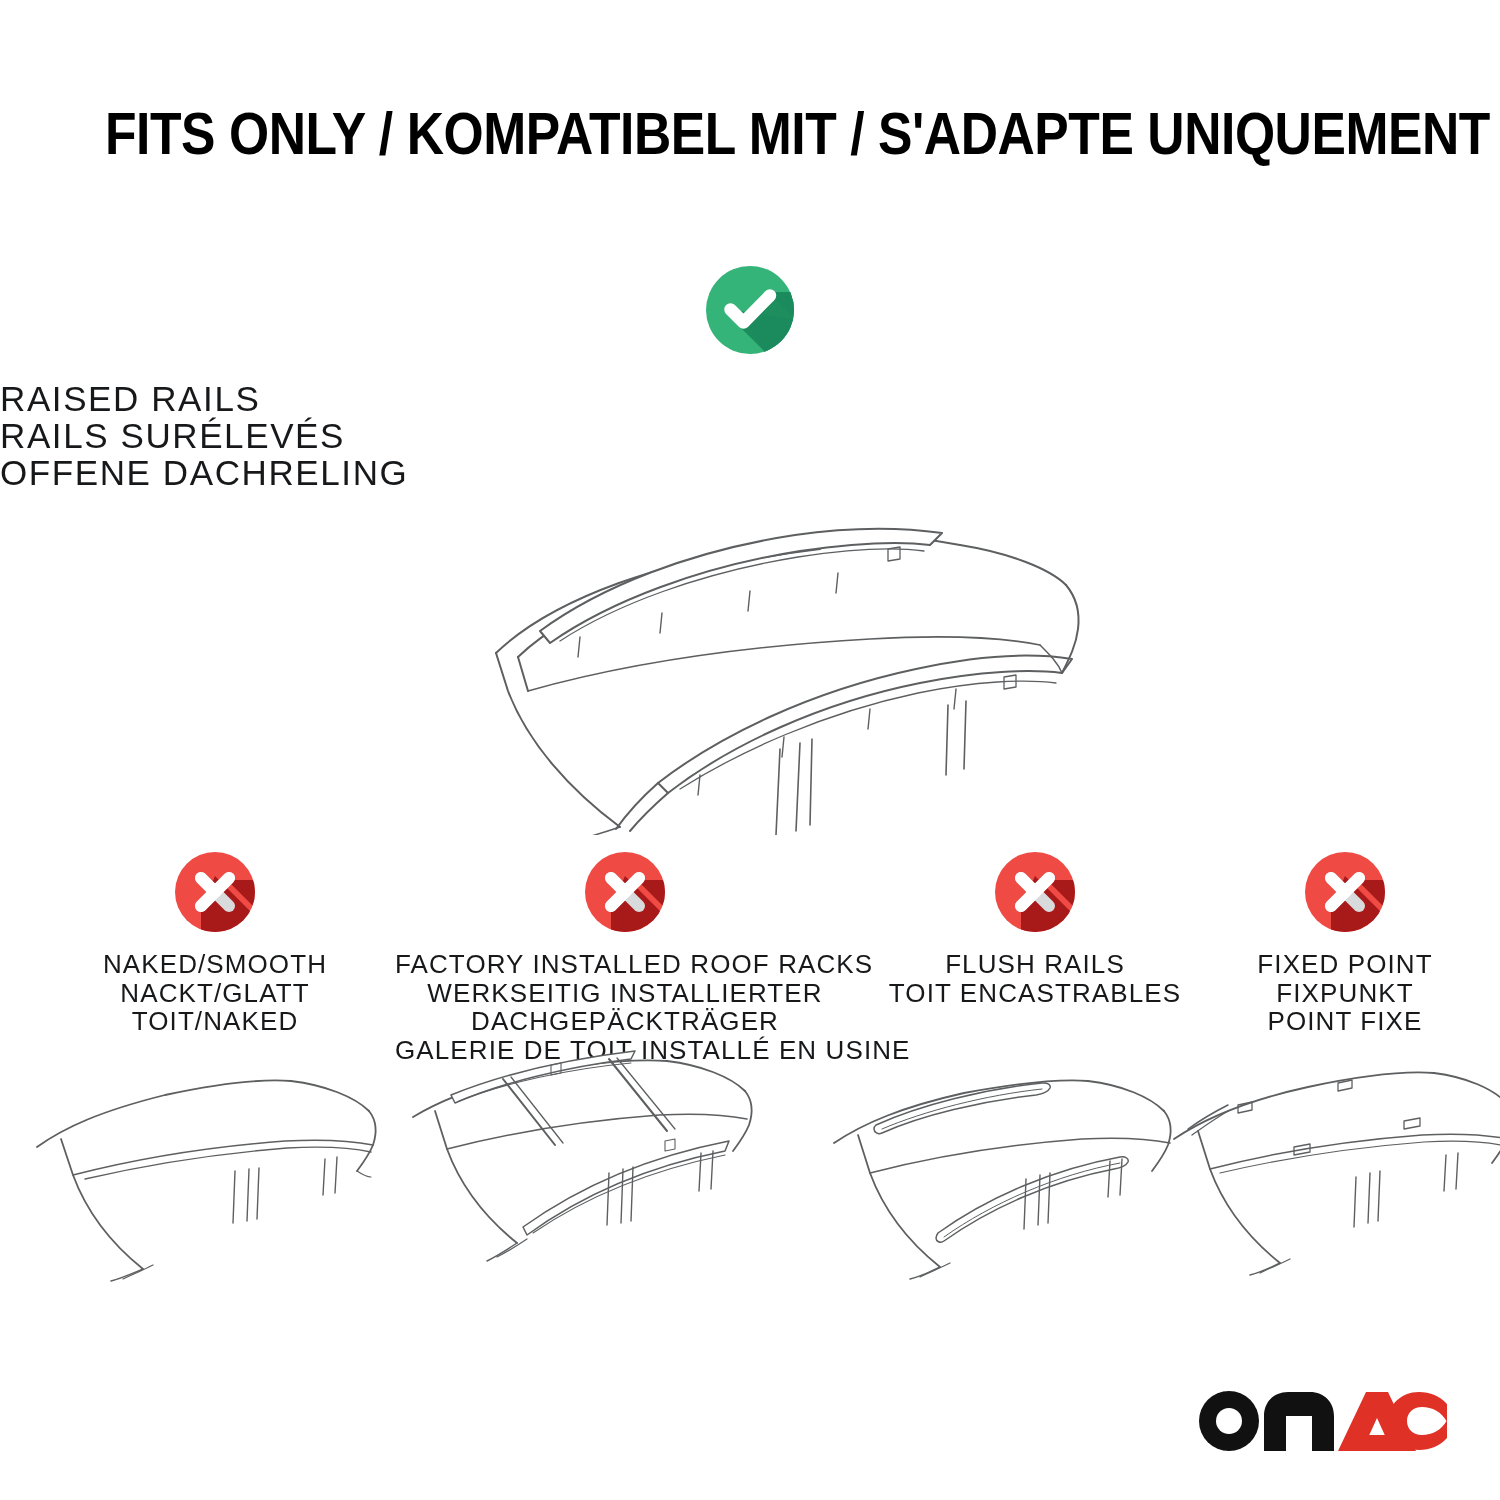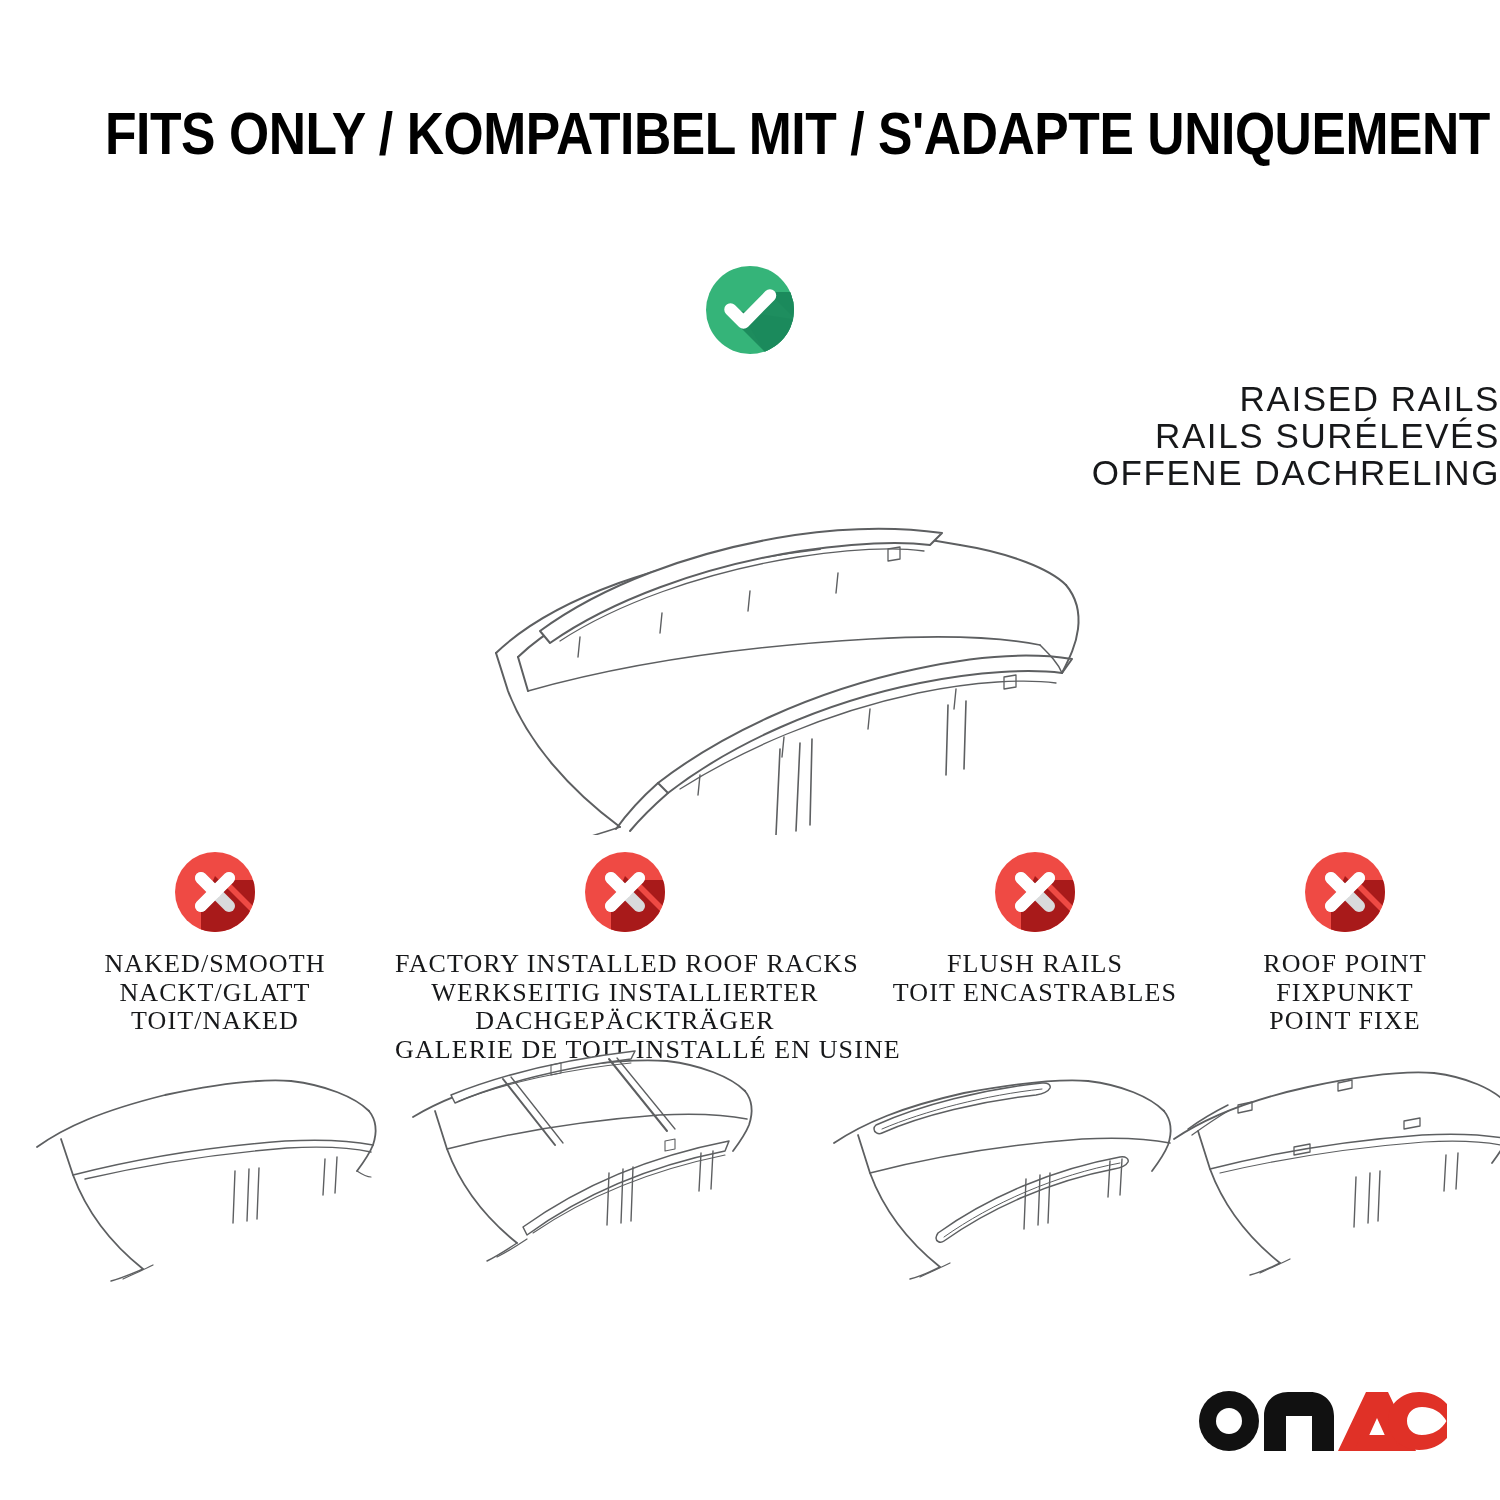--- a/index.html
+++ b/index.html
@@ -43,21 +43,21 @@
   .flat-icon {
     display: block;
   }
 
   
   .fits-block {
     position: absolute;
     top: 262px;
     left: 0;
     width: 1500px;
-    text-align: right;
+    text-align: left;
   }
   .fits-icon {
     width: 96px;
     height: 96px;
     margin: 0 auto;
   }
   .fits-labels {
     margin-top: 22px;
   }
   .label-line {
@@ -98,21 +98,21 @@
 
   .notfits-icon {
     width: 88px;
     height: 88px;
     margin: 0 auto;
   }
   .notfits-labels {
     margin-top: 14px;
   }
   .nf-line {
-    font-family: Liberation Serif, serif;
+    font-family: Liberation Sans, sans-serif;
     font-weight: 300;
     font-size: 26px;
     line-height: 28.5px;
     letter-spacing: 1.1px;
     color: #17181a;
     white-space: nowrap;
   }
 
   
   .bot-illus {
@@ -324,21 +324,21 @@
         <g clip-path="url(#clipRed4)">
           <path d="M30 30 L58 58" stroke="#d9dadb" stroke-width="12" stroke-linecap="round"></path>
           <path d="M58 30 L30 58" stroke="#d9dadb" stroke-width="12" stroke-linecap="round"></path>
         </g>
         <path d="M30 30 L44 44" stroke="#ffffff" stroke-width="12" stroke-linecap="round"></path>
         <path d="M58 30 L44 44" stroke="#ffffff" stroke-width="12" stroke-linecap="round"></path>
         <path d="M30 58 L44 44" stroke="#ffffff" stroke-width="12" stroke-linecap="round"></path>
       </svg>
     </div>
     <div class="notfits-labels">
-      <div class="nf-line">ROOF POINT</div>
+      <div class="nf-line">FIXED POINT</div>
       <div class="nf-line">FIXPUNKT</div>
       <div class="nf-line">POINT FIXE</div>
     </div>
   </div>
 </div>
 
 <div class="bot-illus i1">
   <svg width="400" height="230" viewBox="0 0 400 230" aria-hidden="true">
     <g fill="none" stroke="#5d5f61" stroke-width="1.8" stroke-linecap="round" stroke-linejoin="round">
       <path d="M12 92 C40 72 76 56 140 40 C196 28 240 24 266 26"></path>

